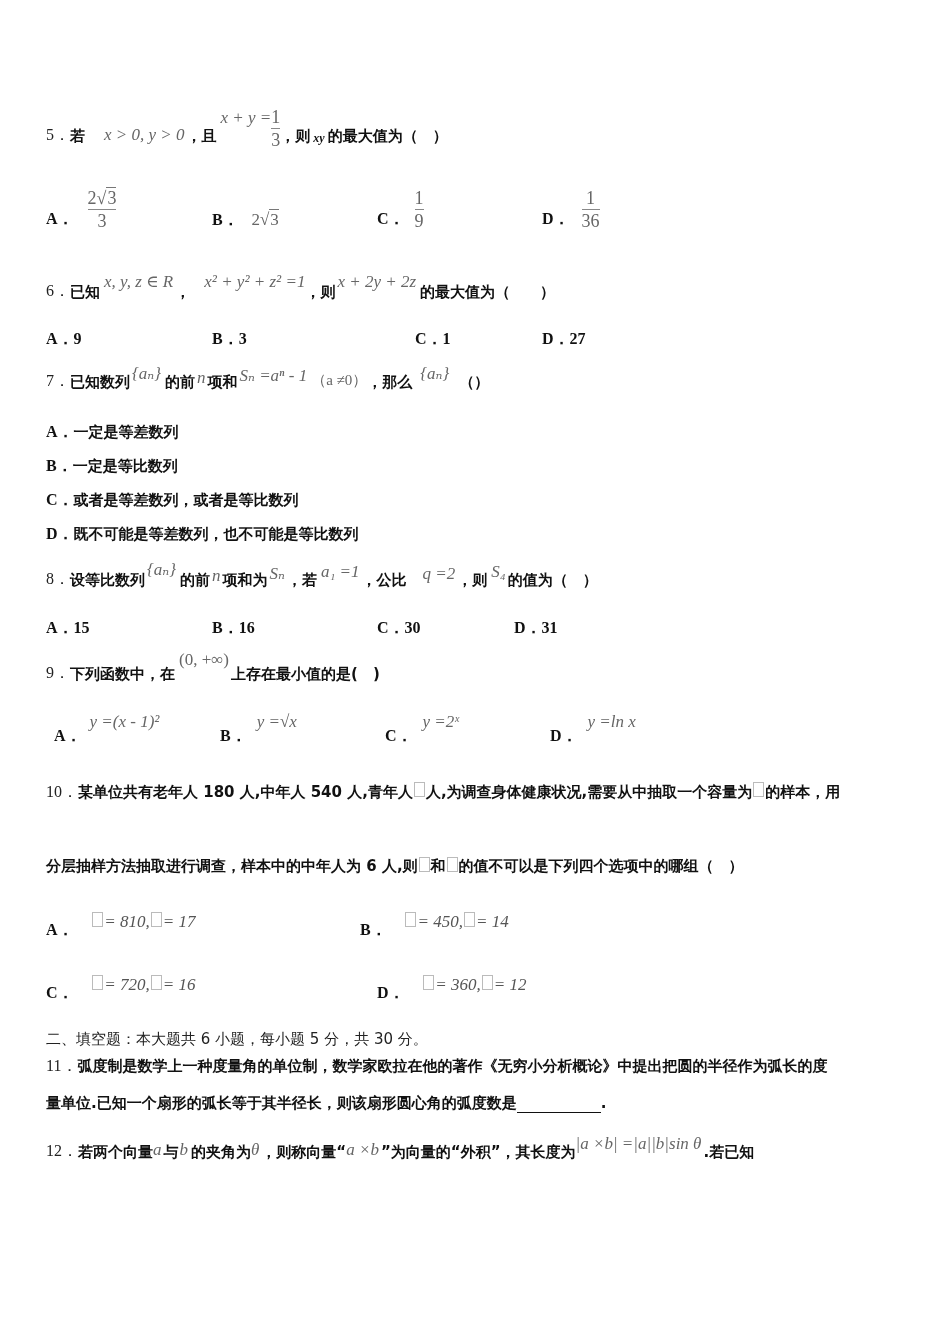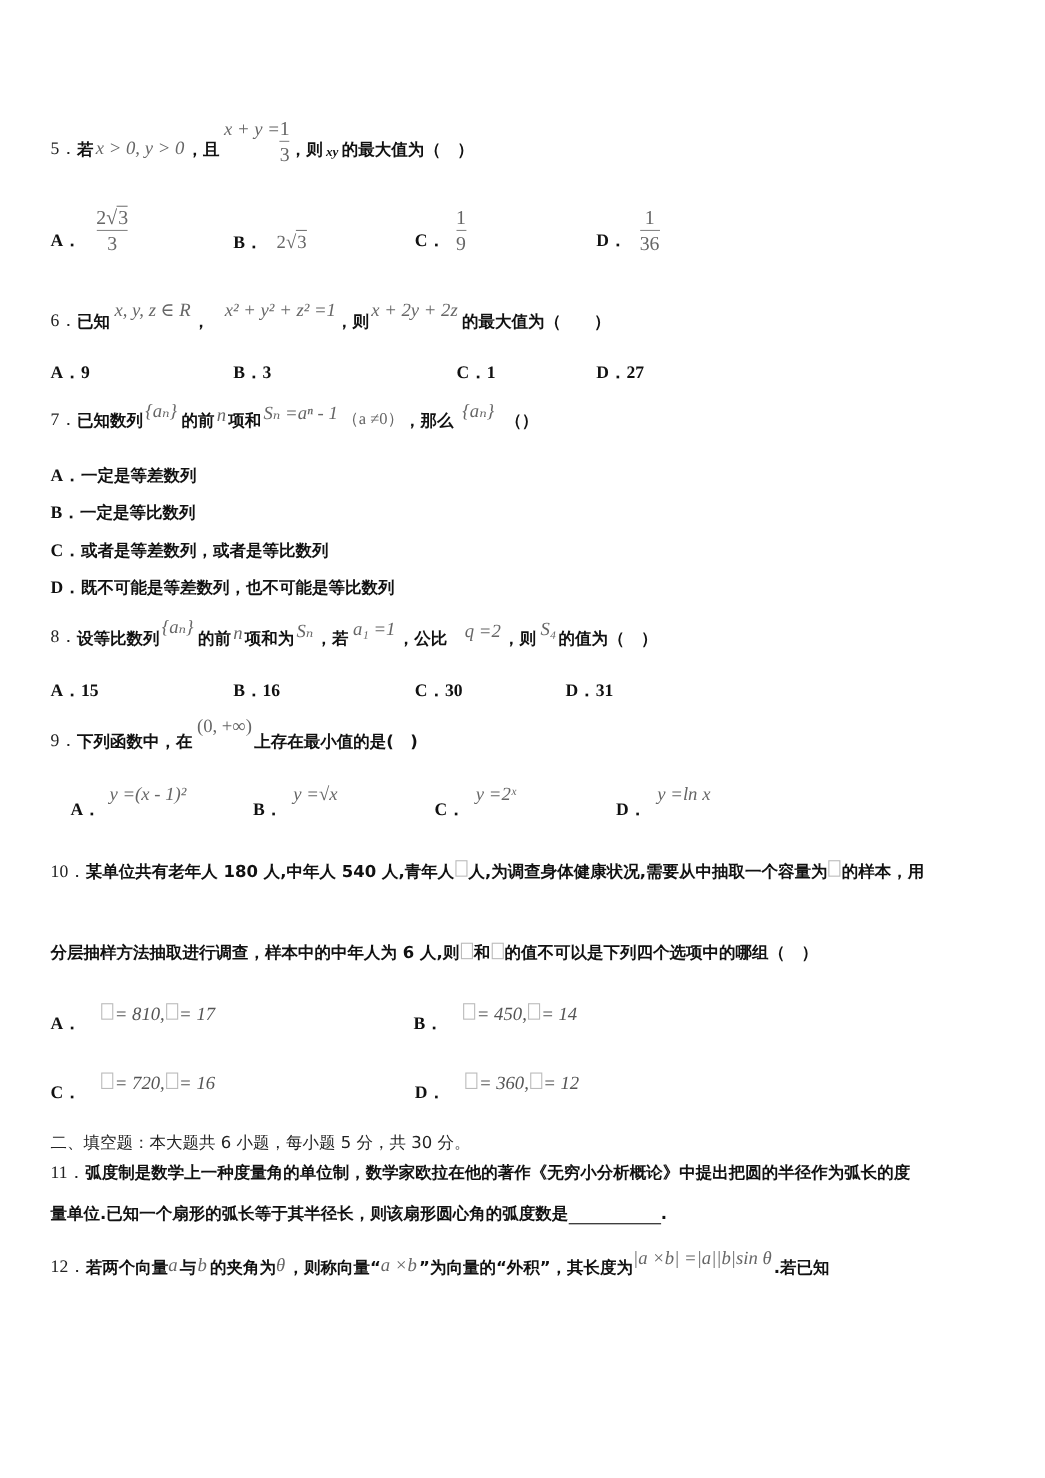--- a/index.html
+++ b/index.html
@@ -20,21 +20,21 @@
   .ital { font-family: "Liberation Serif", serif; font-style: italic; color: #555; font-size: 17px; }
   .plain { font-family: "DejaVu Sans", sans-serif; font-size: 15px; font-weight: normal; color: #222; }
   .blank { display: inline-block; width: 84px; border-bottom: 1px solid #111; height: 14px; vertical-align: bottom; }
 </style>
 </head>
 <body>
 
 <div class="abs" style="left:46px; top:100px; height:50px; display:flex; align-items:flex-end;">
   <span class="qnum" style="margin-bottom:4px;">5．</span>
   <span class="cjk" style="margin-bottom:4px;">若</span>
-  <span class="math" style="margin:0 2px 5px 2px;">x &gt; 0, y &gt; 0</span>
+  <span class="math" style="margin:0 2px 5px 19px;">x &gt; 0, y &gt; 0</span>
   <span class="cjk" style="margin-bottom:4px;">，且</span>
   <span class="math" style="margin:0 0 22px 4px;">x + y =</span>
   <span class="frac">
     <span>1</span>
     <span class="bar"></span>
     <span>3</span>
   </span>
   <span class="cjk" style="margin-bottom:4px;">，则</span>
   <span class="cjk" style="margin:0 3px 4px 3px; font-style:italic; font-family:'Liberation Serif',serif; font-size:12px;">xy</span>
   <span class="cjk" style="margin-bottom:4px;">的最大值为（　）</span>
@@ -128,38 +128,38 @@
   <span class="abs" style="left:331px;"><span class="lbl">C．</span><span class="val">30</span></span>
   <span class="abs" style="left:468px;"><span class="lbl">D．</span><span class="val">31</span></span>
 </div>
 
 <div class="abs" style="left:46px; top:650px; height:34px; display:flex; align-items:flex-end;">
   <span class="qnum">9．</span>
   <span class="cjk">下列函数中，在</span>
   <span class="math up" style="margin:0 2px 14px 4px;">(0, +∞)</span>
   <span class="cjk">上存在最小值的是(　)</span>
 </div>
-<div class="abs" style="left:64px; top:712px; width:620px; height:32px;">
+<div class="abs" style="left:54px; top:712px; width:620px; height:32px;">
   <span class="abs" style="left:0; top:0;"><span class="lbl" style="position:relative; top:14px;">A．</span><span class="math" style="margin-left:8px;">y =(x - 1)²</span></span>
   <span class="abs" style="left:166px; top:0;"><span class="lbl" style="position:relative; top:14px;">B．</span><span class="math" style="margin-left:10px;">y =√x</span></span>
   <span class="abs" style="left:331px; top:0;"><span class="lbl" style="position:relative; top:14px;">C．</span><span class="math" style="margin-left:10px;">y =2ˣ</span></span>
   <span class="abs" style="left:496px; top:0;"><span class="lbl" style="position:relative; top:14px;">D．</span><span class="math" style="margin-left:10px;">y =ln x</span></span>
 </div>
 
 <div class="abs" style="left:46px; top:782px;">
   <span class="qnum">10．</span><span class="cjk">某单位共有老年人 180 人,中年人 540 人,青年人</span><span class="box"></span><span class="cjk">人,为调查身体健康状况,需要从中抽取一个容量为</span><span class="box"></span><span class="cjk">的样本，用</span>
 </div>
 <div class="abs" style="left:46px; top:857px;">
   <span class="cjk">分层抽样方法抽取进行调查，样本中的中年人为 6 人,则</span><span class="box"></span><span class="cjk">和</span><span class="box"></span><span class="cjk">的值不可以是下列四个选项中的哪组（　）</span>
 </div>
 <div class="abs" style="left:46px; top:912px;">
   <span class="lbl" style="position:relative; top:8px;">A．</span>
   <span class="box" style="margin-left:14px;"></span><span class="ital">= 810,</span><span class="box"></span><span class="ital">= 17</span>
 </div>
-<div class="abs" style="left:376px; top:912px;">
+<div class="abs" style="left:360px; top:912px;">
   <span class="lbl" style="position:relative; top:8px;">B．</span>
   <span class="box" style="margin-left:14px;"></span><span class="ital">= 450,</span><span class="box"></span><span class="ital">= 14</span>
 </div>
 <div class="abs" style="left:46px; top:975px;">
   <span class="lbl" style="position:relative; top:8px;">C．</span>
   <span class="box" style="margin-left:14px;"></span><span class="ital">= 720,</span><span class="box"></span><span class="ital">= 16</span>
 </div>
 <div class="abs" style="left:377px; top:975px;">
   <span class="lbl" style="position:relative; top:8px;">D．</span>
   <span class="box" style="margin-left:14px;"></span><span class="ital">= 360,</span><span class="box"></span><span class="ital">= 12</span>

